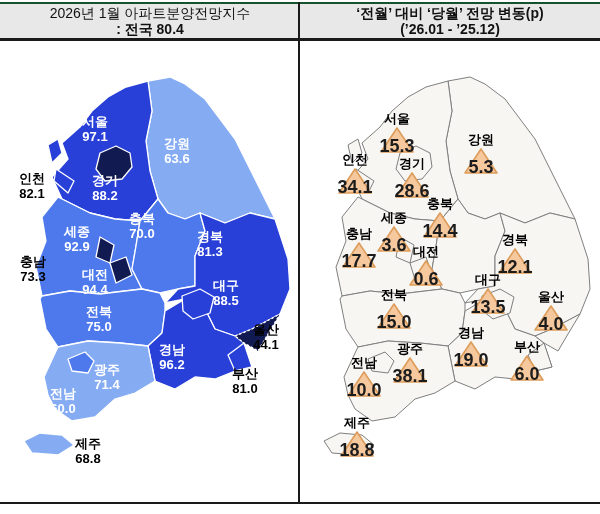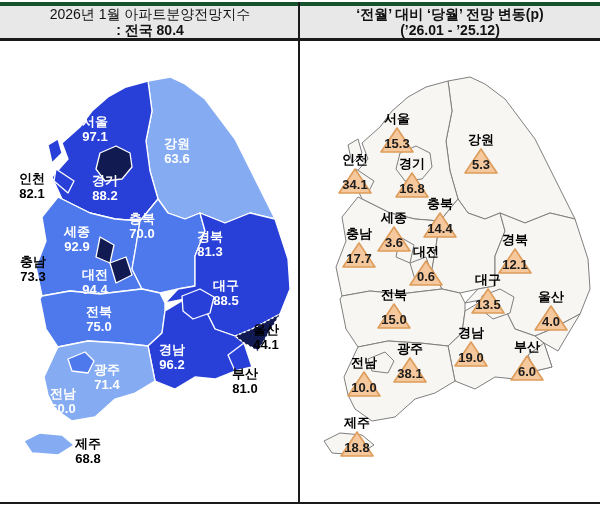--- a/index.html
+++ b/index.html
@@ -1,38 +1,38 @@
 <!DOCTYPE html>
 <html><head>
 <meta charset="utf-8">
 <style>
   html,body{margin:0;padding:0;background:#fff;}
   body{width:600px;height:514px;position:relative;font-family:"Liberation Sans","DejaVu Sans",sans-serif;overflow:hidden;}
   .stage{position:absolute;inset:0;}
   .header{position:absolute;top:2px;left:0;width:600px;height:39px;background:#e8e8e8;
-          border-top:4px solid #14532d;border-bottom:3px solid #1a1a1a;box-sizing:border-box;display:flex;}
+          border-top:2px solid #14532d;border-bottom:3px solid #1a1a1a;box-sizing:border-box;display:flex;}
   .hcell{flex:1;display:flex;flex-direction:column;justify-content:center;text-align:center;
          font-size:14px;color:#111;line-height:16px;letter-spacing:0;}
   .hline1{font-weight:normal;}
   .hline1.bold{font-weight:bold;}
   .hline2{font-weight:bold;}
   .divider{position:absolute;top:2px;left:298px;width:2px;height:502px;background:#1a1a1a;}
   .bottomline{position:absolute;top:502px;left:0;width:600px;height:2px;background:#1a1a1a;}
   .panel{position:absolute;top:41px;width:252px;height:461px;}
   #panel-left{left:0;}
   #panel-right{left:300px;}
   svg.map{position:absolute;left:0;top:0;}
   .region-label{position:absolute;transform:translateX(-50%);text-align:center;font-weight:bold;
                 font-size:13px;line-height:15px;white-space:nowrap;}
   .marker{position:absolute;transform:translateX(-50%);text-align:center;width:74px;}
   .m-name{font-weight:bold;font-size:13px;line-height:15px;color:#000;}
   .m-tri{position:relative;width:36px;height:28px;margin:0 auto;}
   .m-tri svg{position:absolute;left:0;top:0;}
   .m-val{position:absolute;left:50%;top:10px;transform:translateX(-50%);font-weight:bold;
-         font-size:13px;color:#1c1c1c;white-space:nowrap;}
+         font-size:18px;color:#1c1c1c;white-space:nowrap;}
 </style>
 </head>
 <body>
 
 <div class="stage">
 
   <div class="header">
     <div class="hcell">
       <div class="hline1">2026년 1월 아파트분양전망지수</div>
       <div class="hline2">: 전국 80.4</div>
@@ -171,21 +171,21 @@
           </svg>
           <span class="m-val">34.1</span>
         </div>
       </div>
       <div class="marker" style="left: 112px; top: 115px;">
         <div class="m-name">경기</div>
         <div class="m-tri">
           <svg width="36" height="28" viewBox="0 0 36 28">
             <polygon points="18,2 34,26 2,26" fill="#f6c89e" stroke="#dd9c5a" stroke-width="1.6" stroke-linejoin="round"></polygon>
           </svg>
-          <span class="m-val">16.8</span>
+          <span class="m-val">28.6</span>
         </div>
       </div>
       <div class="marker" style="left: 181px; top: 91px;">
         <div class="m-name">강원</div>
         <div class="m-tri">
           <svg width="36" height="28" viewBox="0 0 36 28">
             <polygon points="18,2 34,26 2,26" fill="#f6c89e" stroke="#dd9c5a" stroke-width="1.6" stroke-linejoin="round"></polygon>
           </svg>
           <span class="m-val">5.3</span>
         </div>

